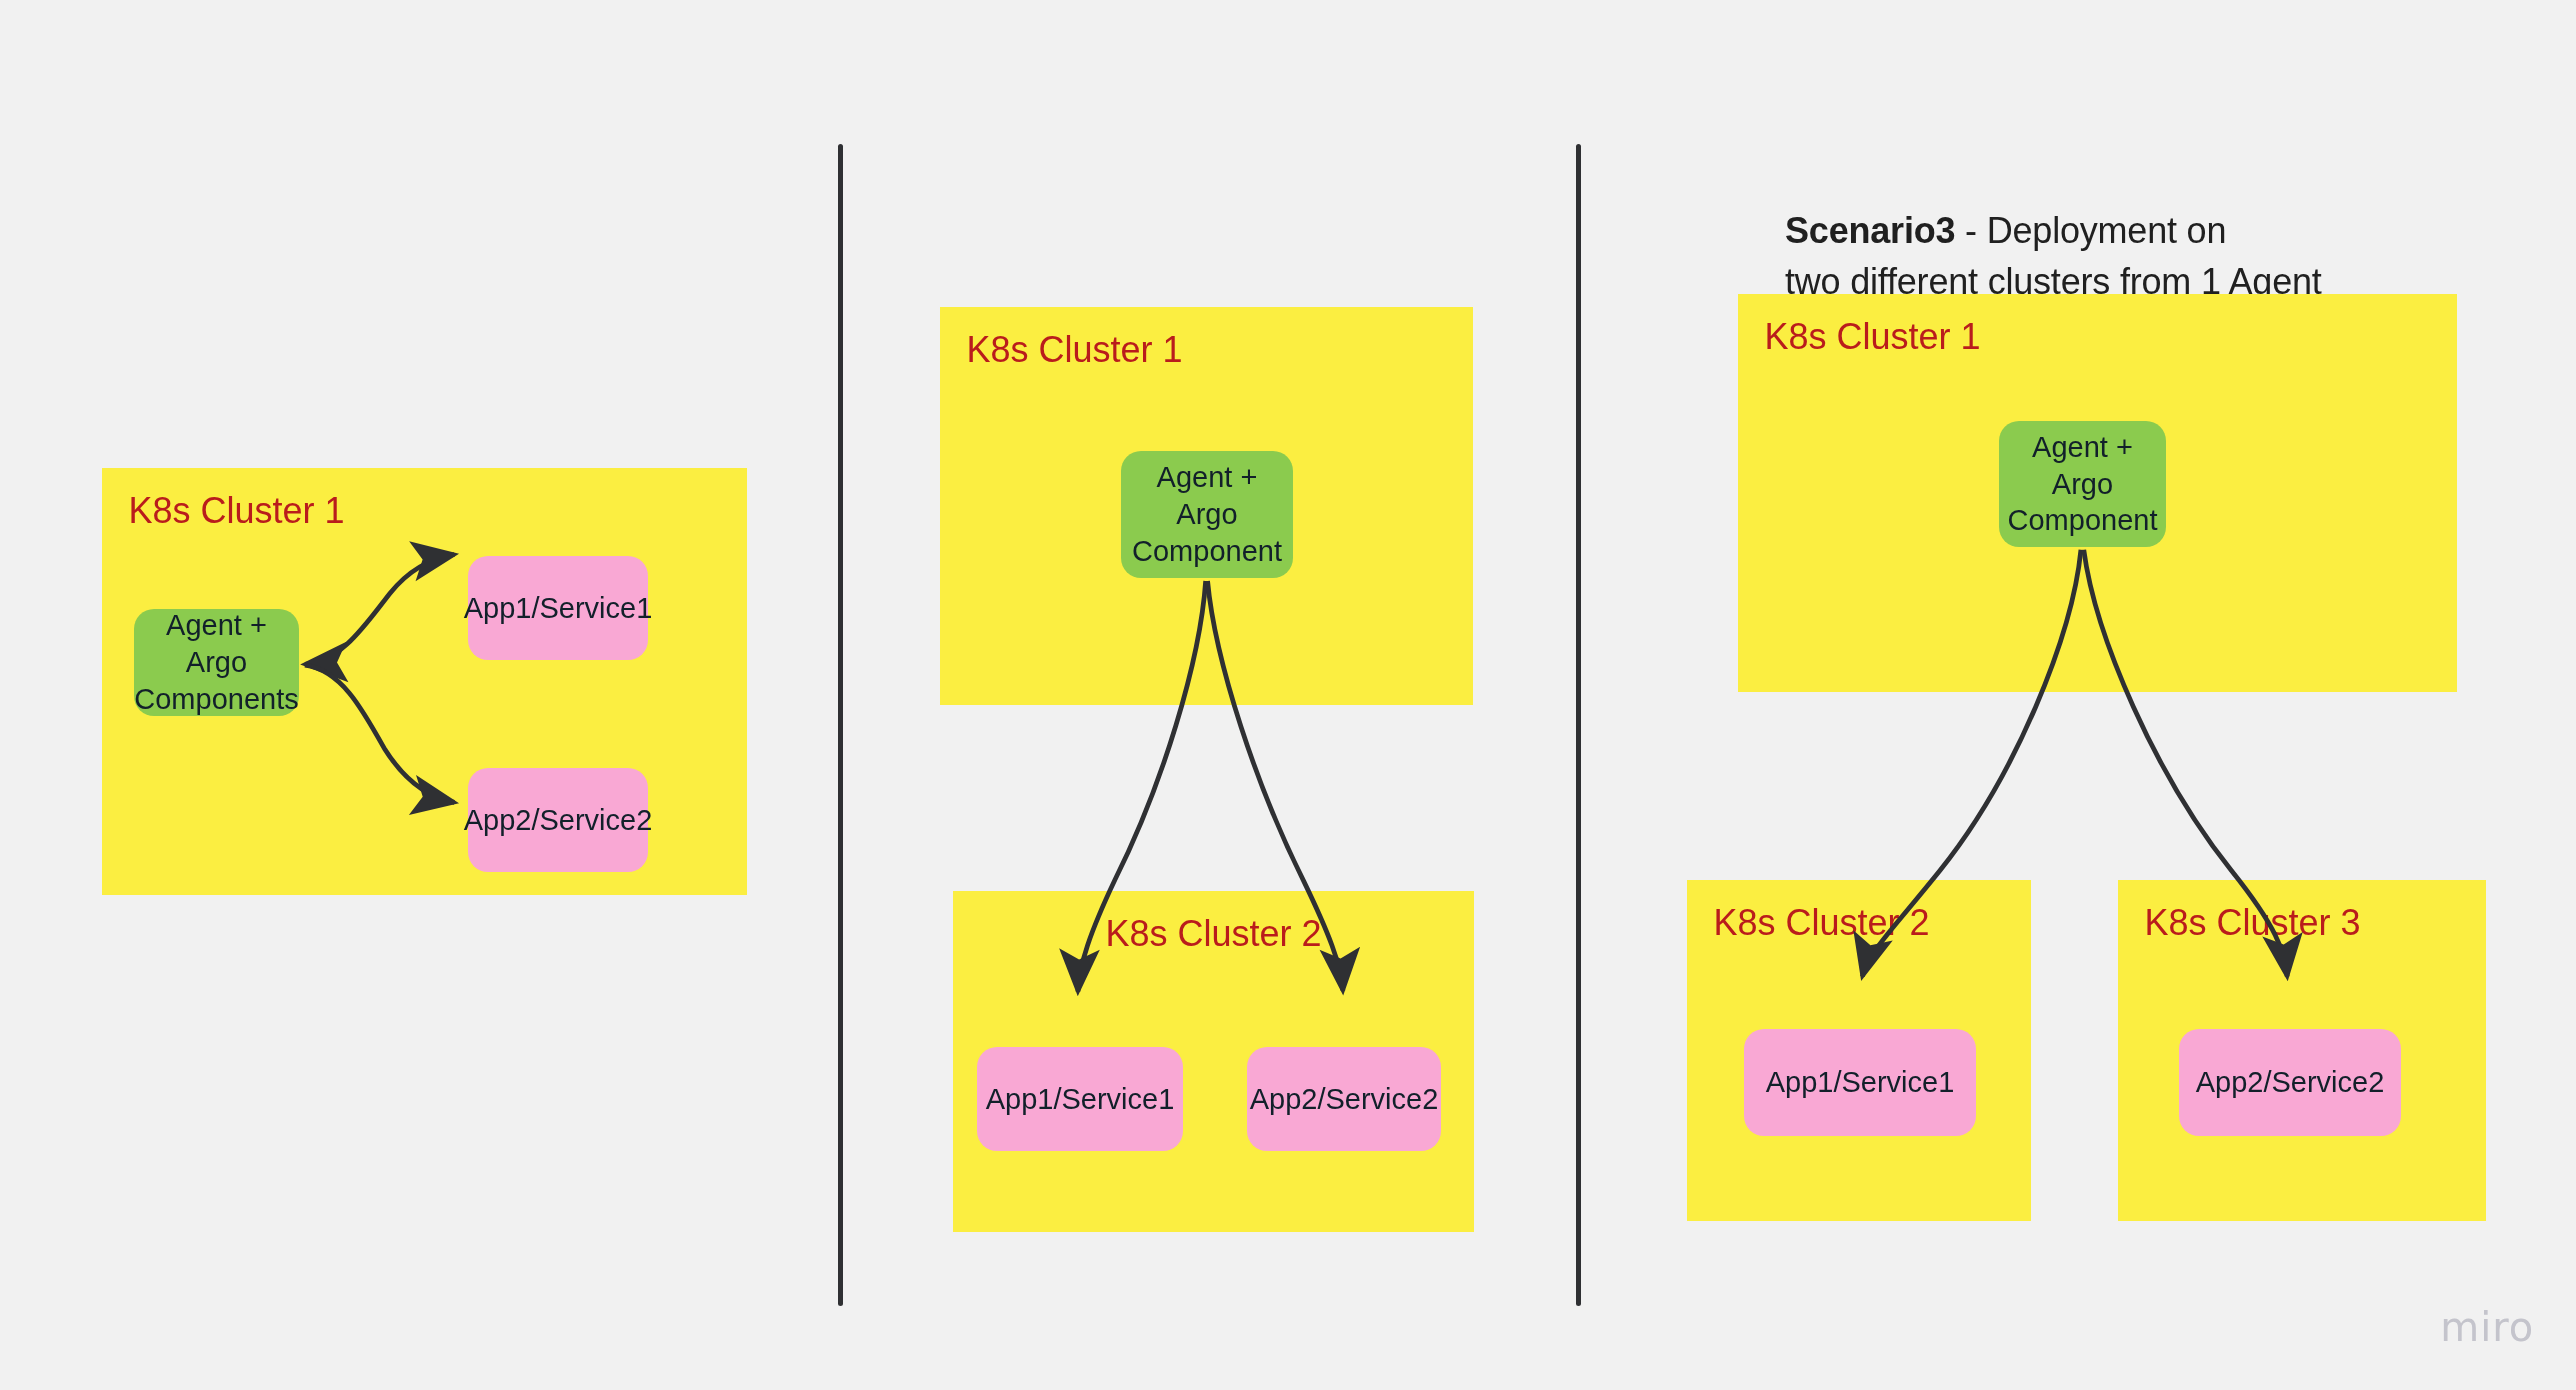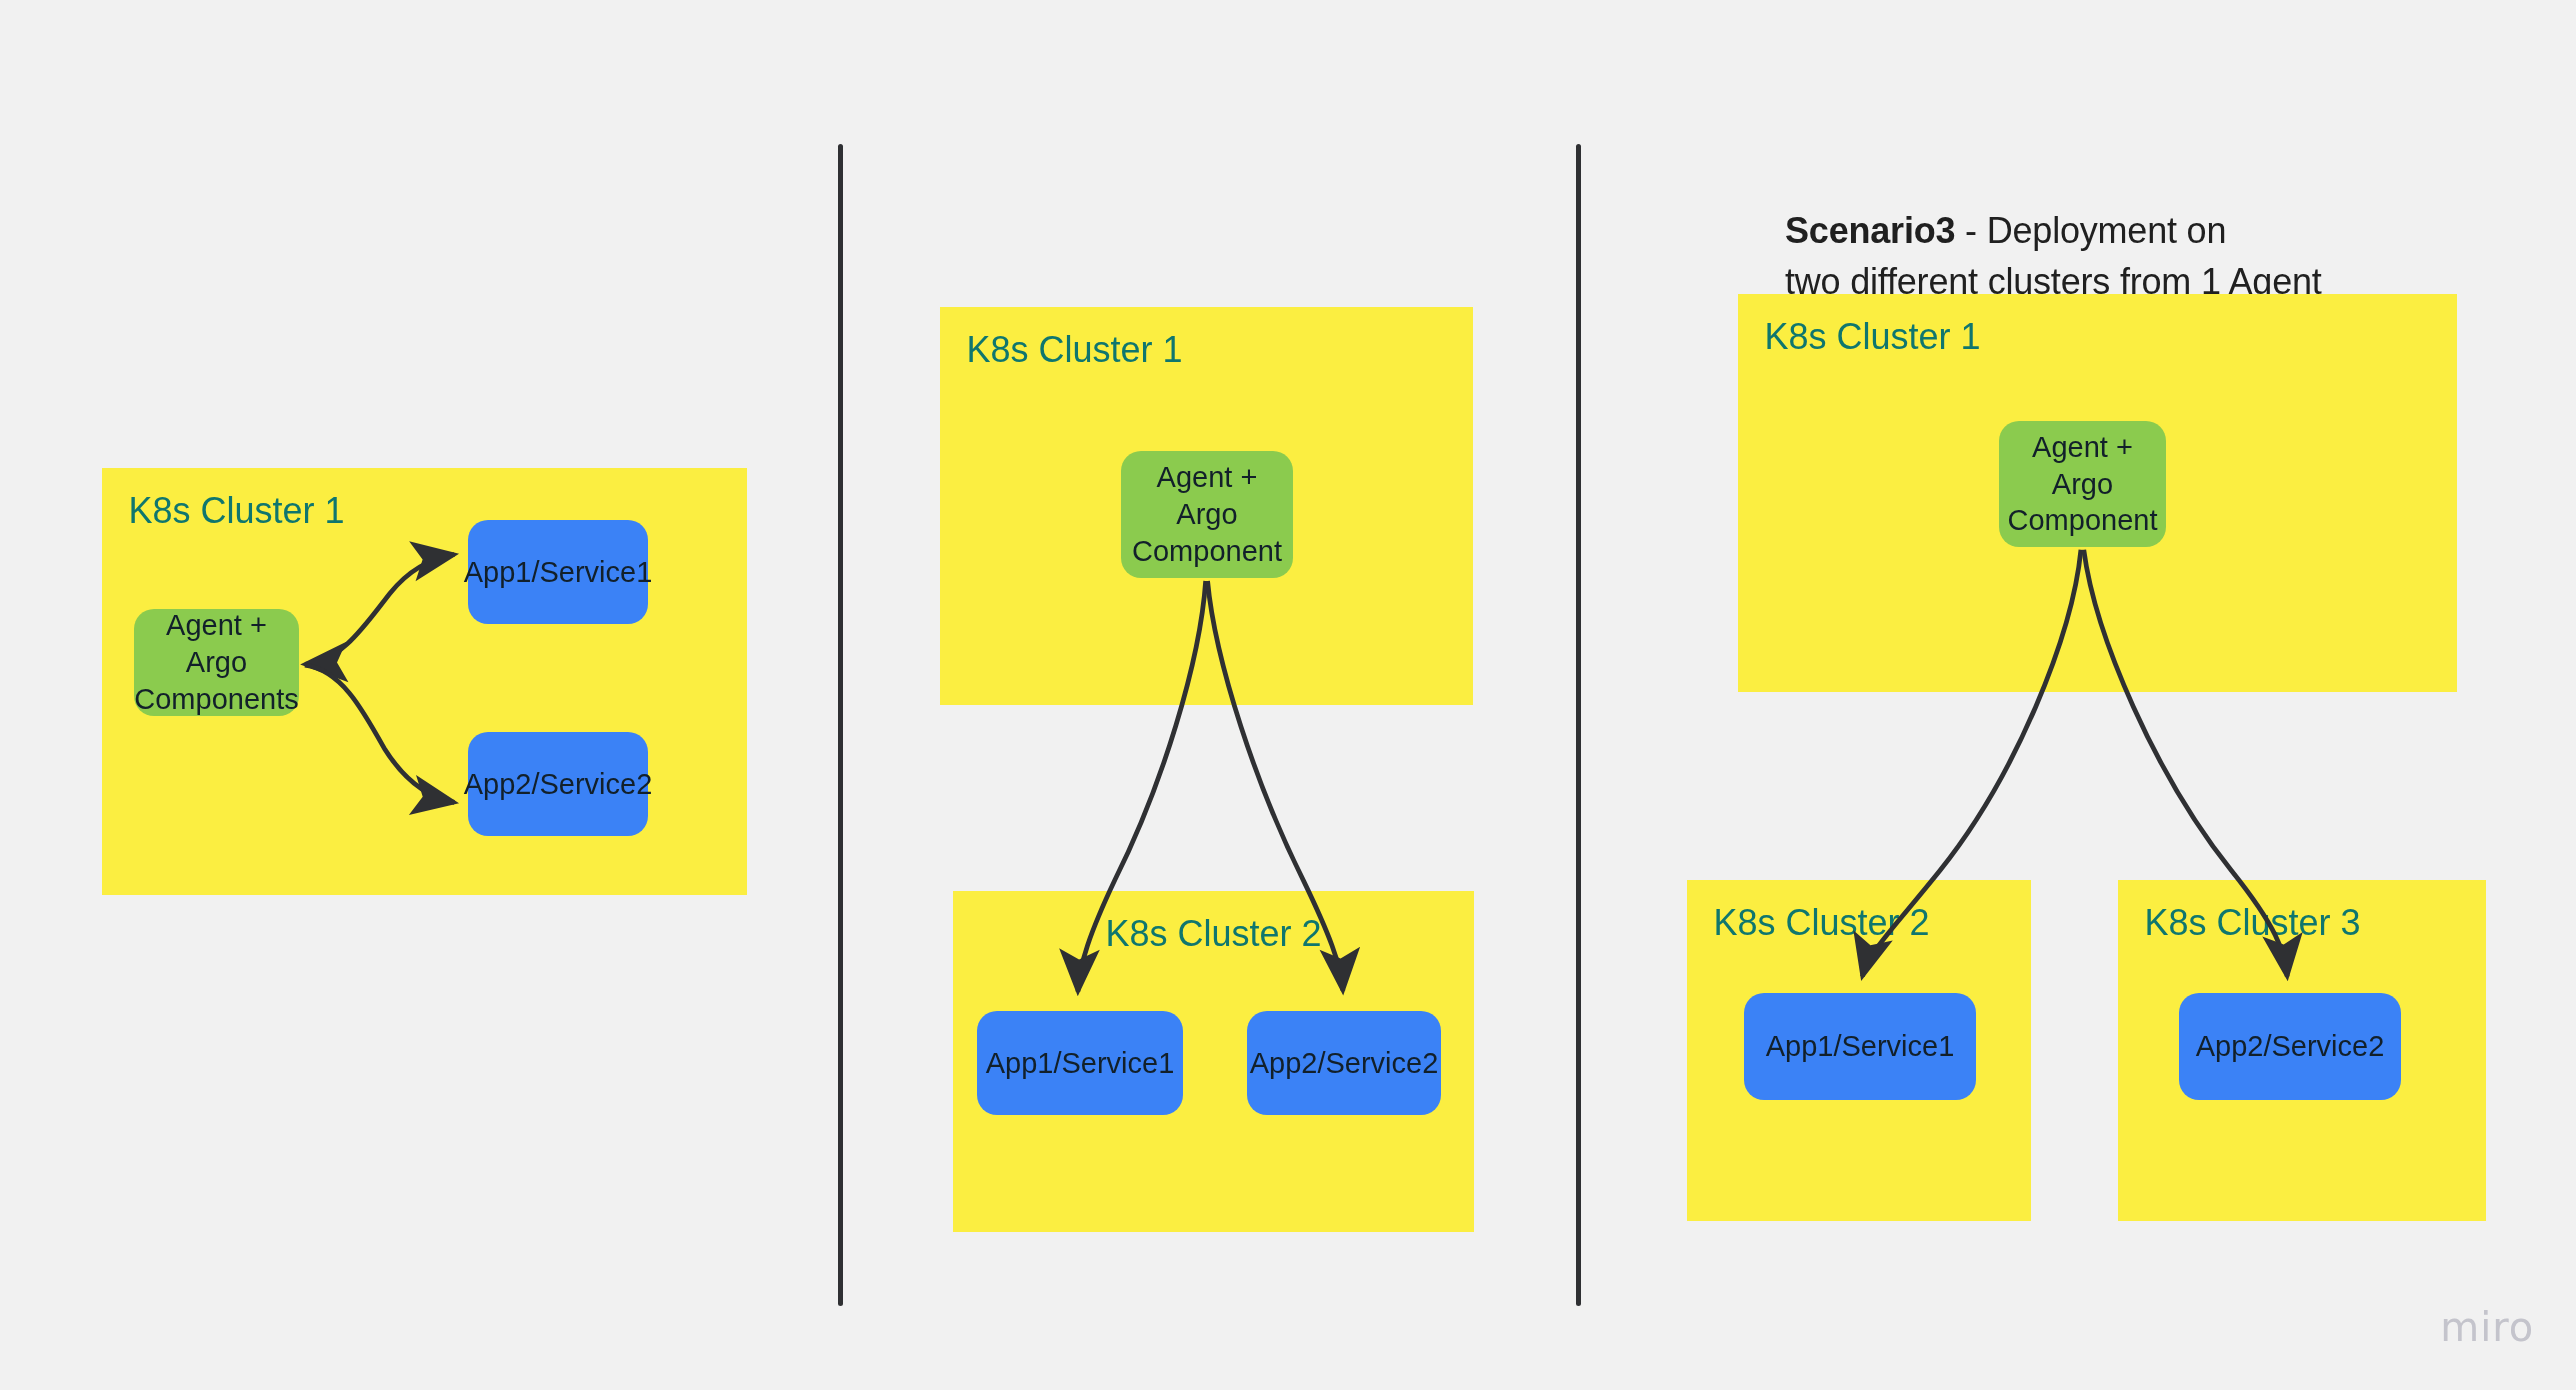--- a/index.html
+++ b/index.html
@@ -41,21 +41,21 @@
   }
   
   .cluster {
     position: absolute;
     background: #fbee41;
   }
   .cluster-label {
     position: absolute;
     font-size: 36px;
     line-height: 1;
-    color: #0f766e;
+    color: #b91c1c;
     white-space: nowrap;
   }
   .cluster-label.tl { left: 26.5px; top: 24.6px; }
   .cluster-label.center {
     left: 0; right: 0;
     top: 24.6px;
     text-align: center;
   }
   
   .node {
@@ -66,21 +66,21 @@
     text-align: center;
     border-radius: 20px;
     font-size: 29px;
     line-height: 1.27;
     color: #12202a;
     white-space: pre-line;
     box-sizing: border-box;
     padding: 3.8px 5.7px;
   }
   .node.agent { background: #8bcb4e; }
-  .node.app   { background: #3b82f6; }
+  .node.app   { background: #f9a8d4; margin-top: 36px; }
   
   .arrow-layer {
     position: absolute;
     inset: 0;
     pointer-events: none;
   }
   
   .watermark {
     position: absolute;
     right: 42px;

